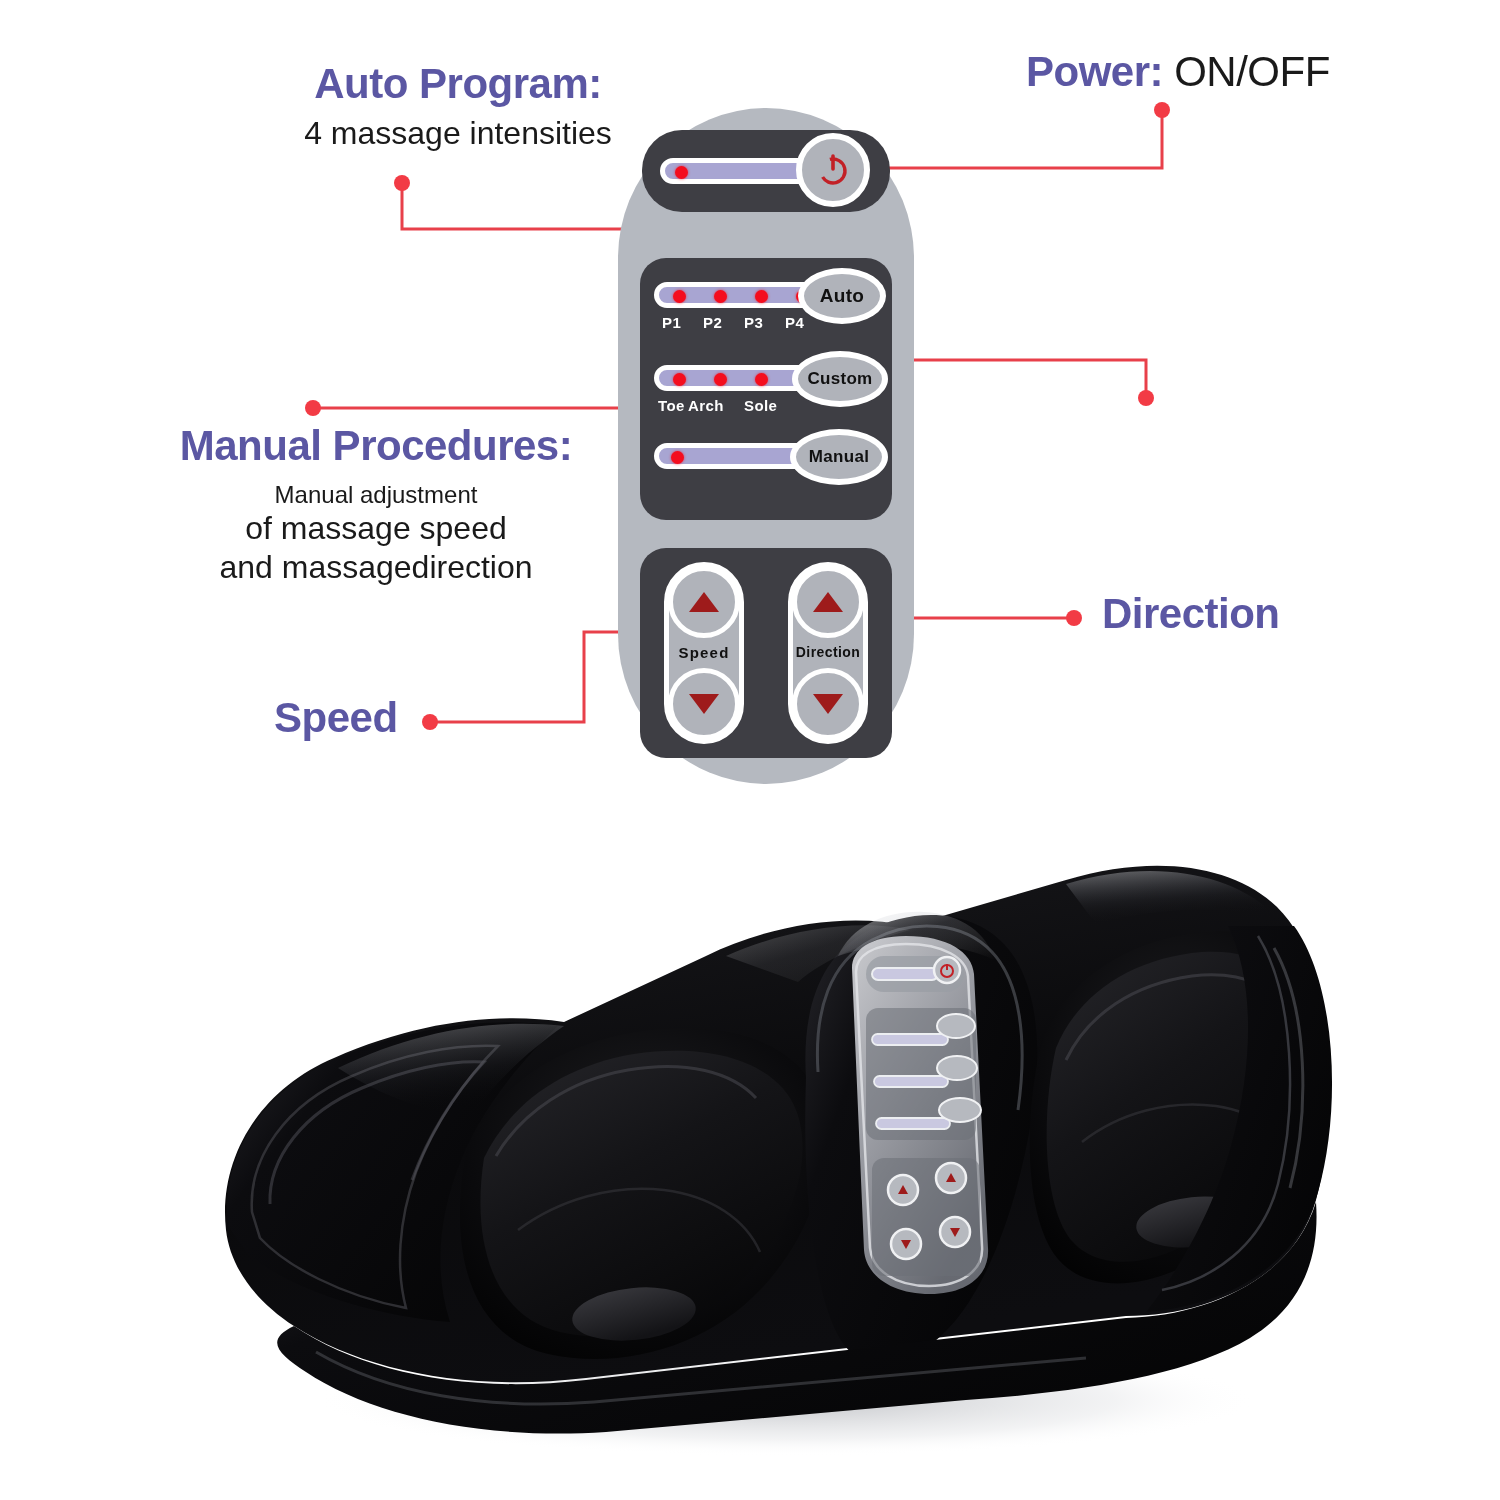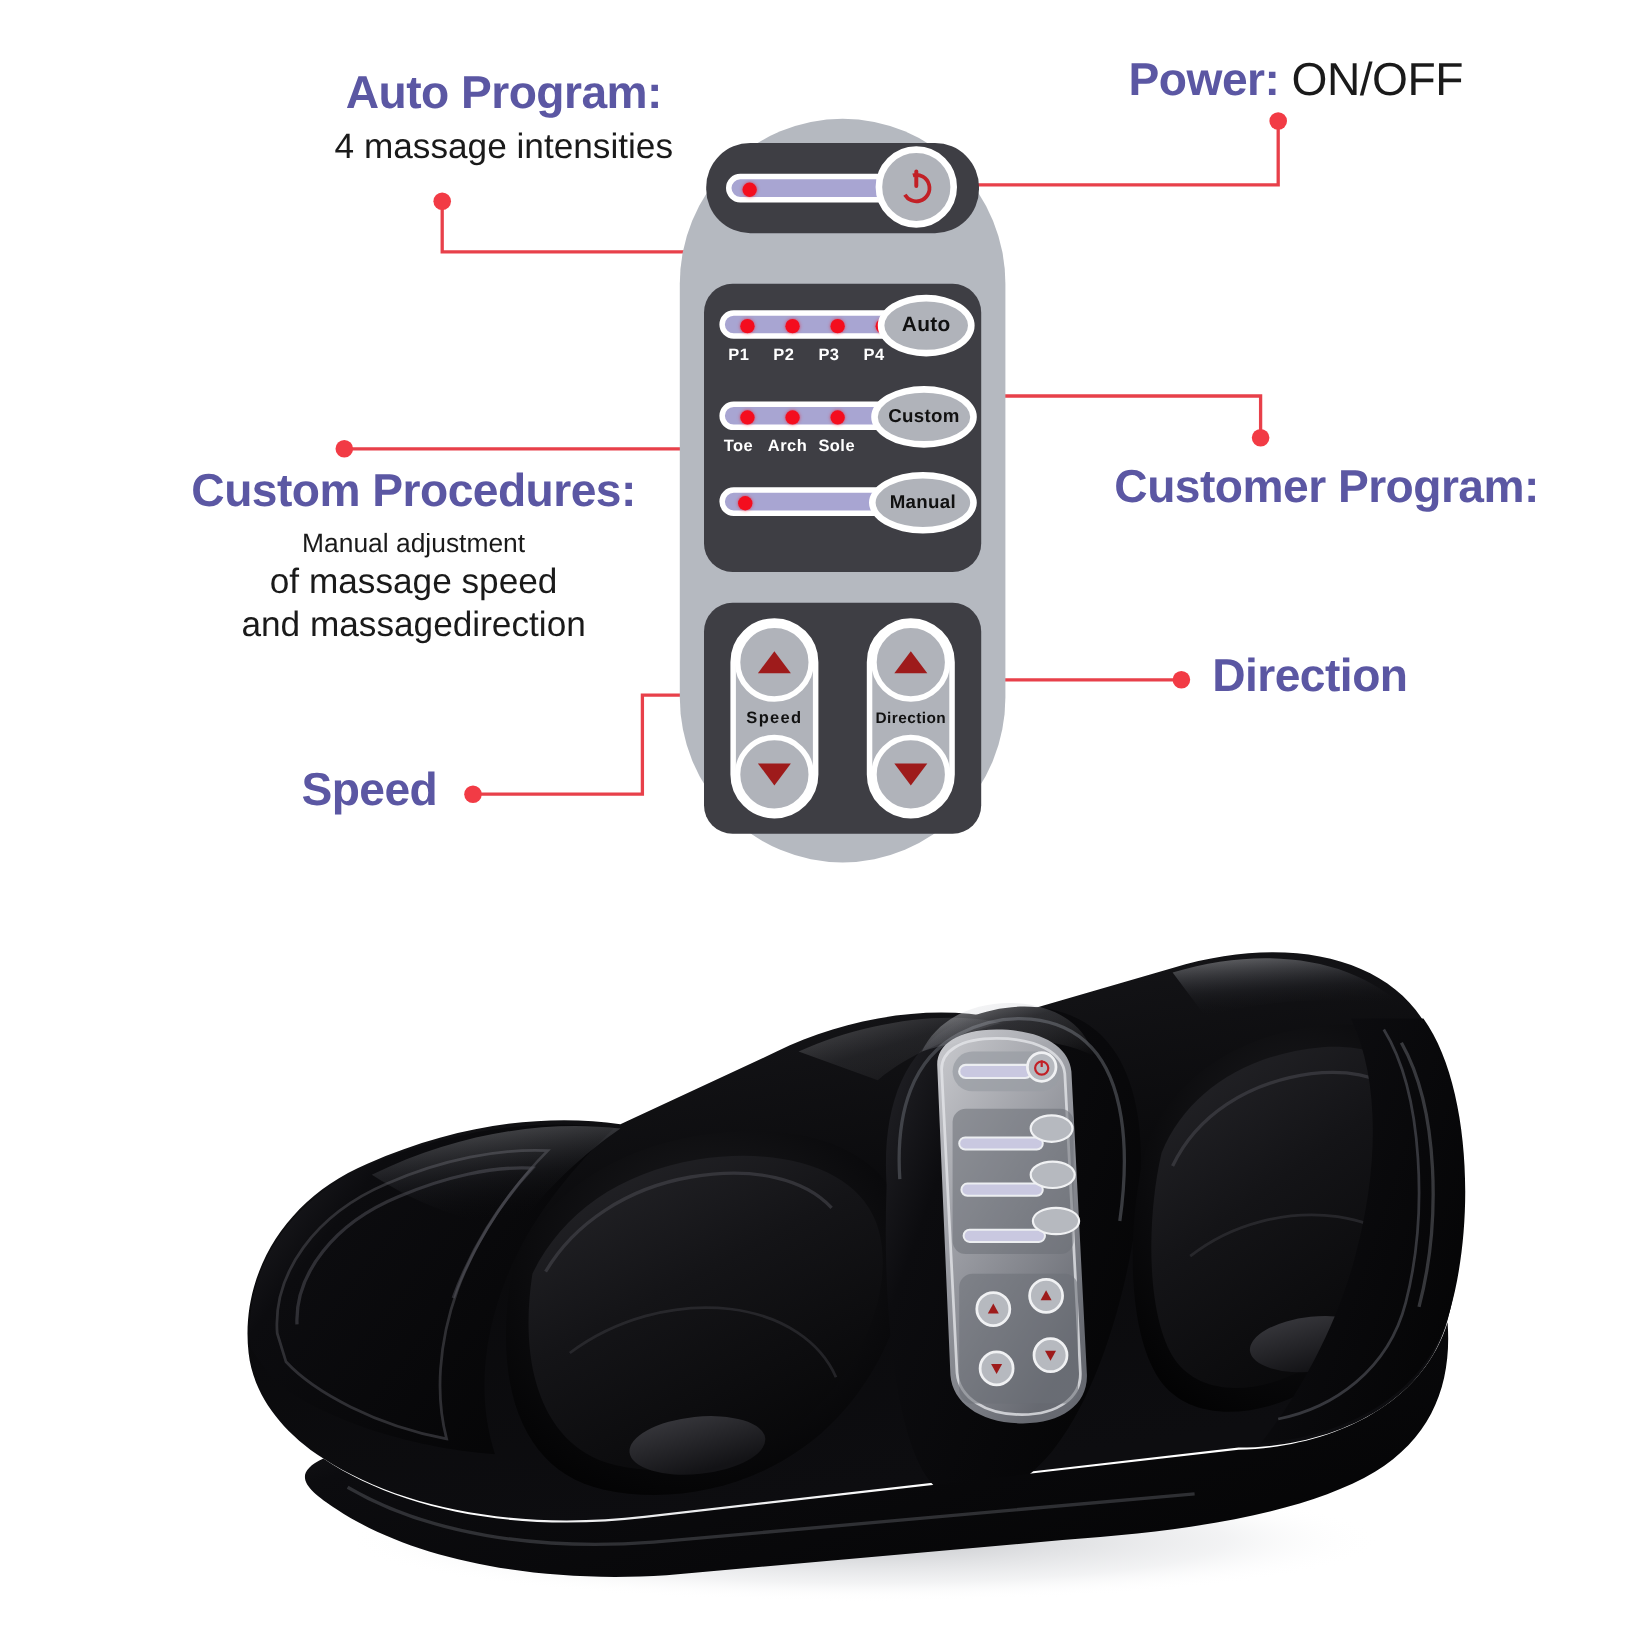--- a/index.html
+++ b/index.html
@@ -177,28 +177,27 @@
   </div>
 
   <div class="callout" style="left:1010px;top:50px;">
     <div class="title" style="font-size:42px;">
       <span>Power:</span>
       <span class="norm">ON/OFF</span>
     </div>
   </div>
 
   <div class="callout" style="left:110px;top:424px;width:500px;text-align:center;">
-    <div class="title" style="font-size:42px;">Custom Procedures:</div>
+    <div class="title" style="font-size:42px;">Manual Procedures:</div>
     <div class="body" style="font-size:24px;margin-top:12px;">Manual adjustment</div>
     <div class="body" style="font-size:32px;">of massage speed</div>
     <div class="body" style="font-size:32px;">and massagedirection</div>
   </div>
 
   <div class="callout" style="left:960px;top:420px;width:460px;text-align:center;">
-    <div class="title" style="font-size:42px;">Customer Program:</div>
   </div>
 
   <div class="callout" style="left:1086px;top:592px;">
     <div class="title" style="font-size:42px;">Direction</div>
   </div>
 
   <div class="callout" style="left:258px;top:696px;">
     <div class="title" style="font-size:42px;">Speed</div>
   </div>
 
@@ -234,21 +233,21 @@
 
       <div class="strip" style="left:14px;top:107px;width:190px;height:26px;">
         <div class="led" style="left:14px;top:3px;"></div>
         <div class="led" style="left:55px;top:3px;"></div>
         <div class="led" style="left:96px;top:3px;"></div>
       </div>
       <div class="obtn" style="left:152px;top:93px;width:96px;height:56px;font-size:17px;">
         <span>Custom</span>
       </div>
       <div class="tick" style="left:18px;top:139px;">Toe</div>
-      <div class="tick" style="left:58px;top:139px;">Arch</div>
+      <div class="tick" style="left:48px;top:139px;">Arch</div>
       <div class="tick" style="left:104px;top:139px;">Sole</div>
 
       <div class="strip" style="left:14px;top:185px;width:190px;height:26px;">
         <div class="led" style="left:12px;top:3px;"></div>
       </div>
       <div class="obtn" style="left:150px;top:171px;width:98px;height:56px;font-size:17px;">
         <span>Manual</span>
       </div>
     </div>
 

